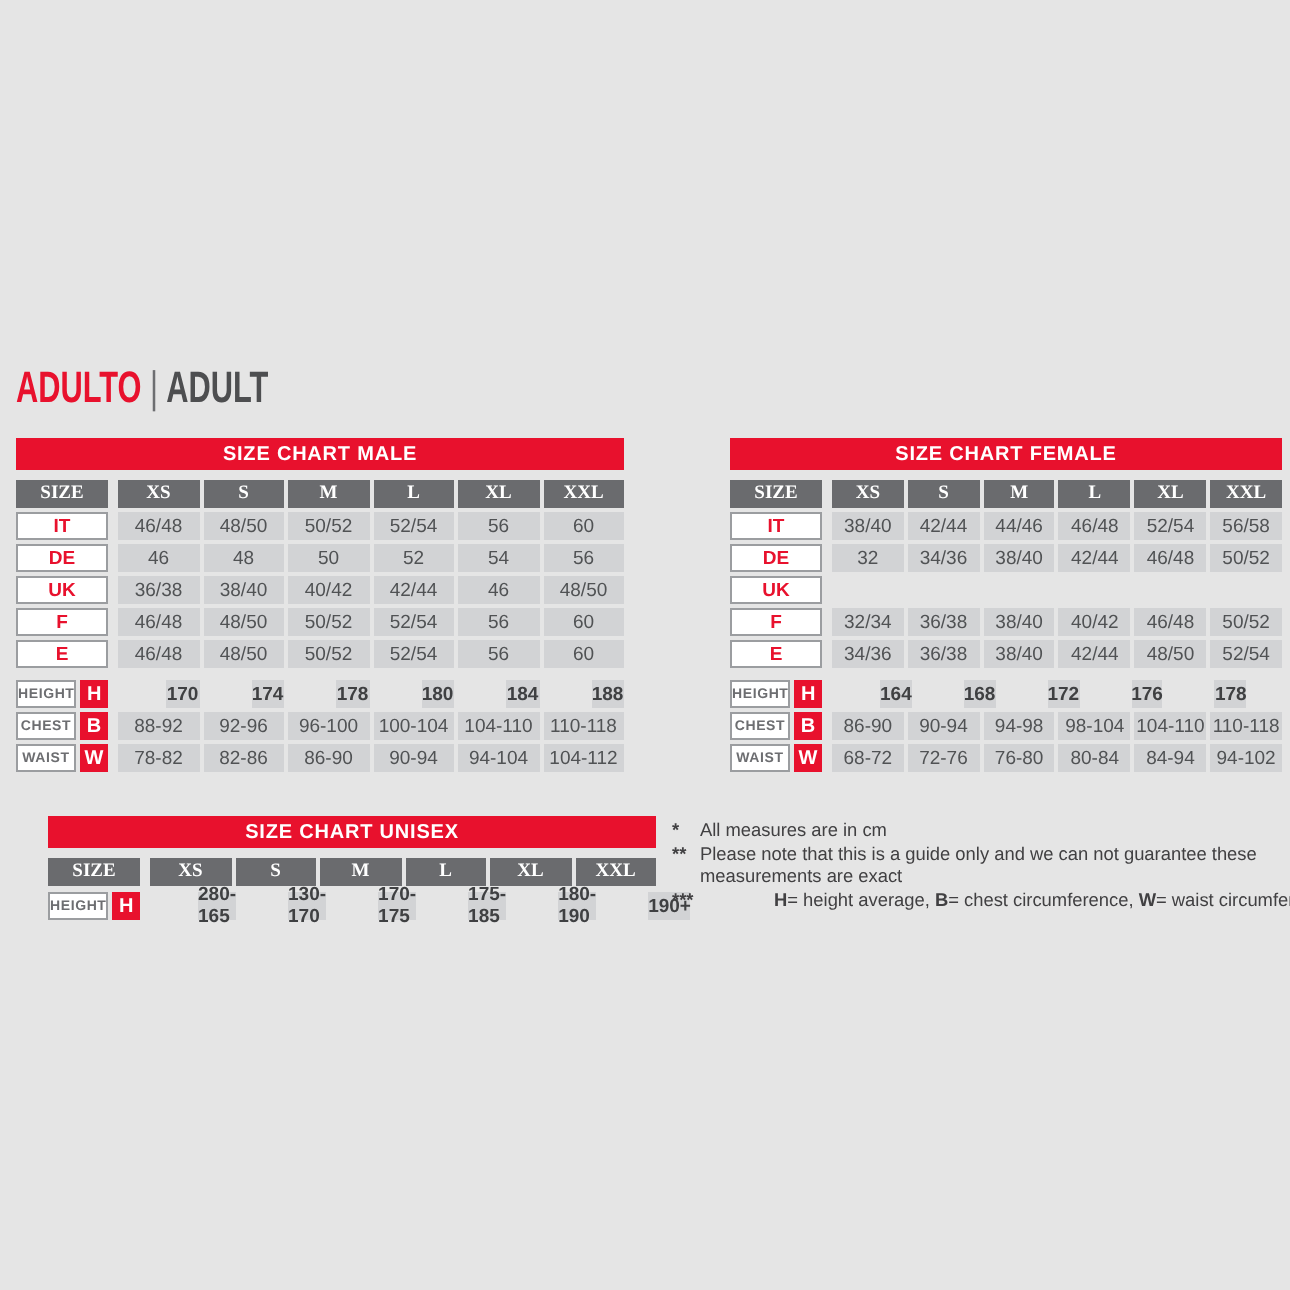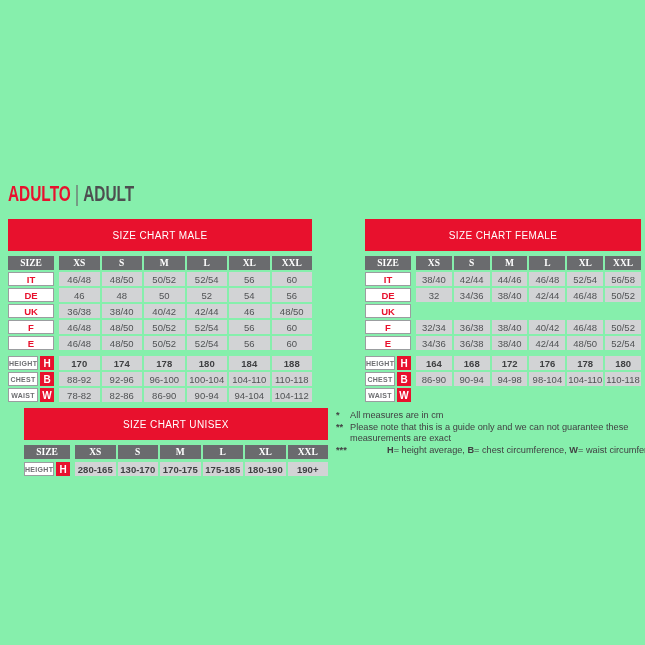--- a/index.html
+++ b/index.html
@@ -1,21 +1,21 @@
 <!DOCTYPE html>
 <html><head>
 <meta charset="utf-8">
 <style>
   * { box-sizing: border-box; margin: 0; padding: 0; }
   html, body { background: #ffffff; }
   body { font-family: "Liberation Sans", sans-serif; }
   .page {
     position: relative;
     width: 645px; height: 645px;
-    background: #86efac;
+    background: #e5e5e5;
     overflow: hidden;
   }
 
   
   .page-title { position: absolute; left: 8px; top: 181px; }
   .title-inner {
     display: inline-block;
     transform: scaleX(0.70);
     transform-origin: left center;
     font-size: 22px;
@@ -23,25 +23,25 @@
     letter-spacing: 0px;
     white-space: nowrap;
   }
   .t-primary { color: #e8112d; }
   .t-div { color: #6d6e71; font-weight: 400; padding: 0 6px; }
   .t-secondary { color: #4d4e50; }
 
   
   .size-table { position: absolute; width: 304px; }
   .table-title {
-    height: 32px;
+    height: 16px;
     background: #e8112d;
     color: #ffffff;
     font-size: 10px;
-    font-weight: normal;
+    font-weight: bold;
     letter-spacing: 0.4px;
     display: flex; align-items: center; justify-content: center;
   }
   .t-row { display: flex; margin-top: 2px; height: 14px; }
   .header-row { margin-top: 5px; }
   .gap-before { margin-top: 6px; }
   .unisex-gap { margin-top: 3px; }
 
   .label-slot { width: 46px; margin-right: 5px; display: flex; }
   .cells { flex: 1; display: flex; gap: 2px; }
@@ -52,21 +52,21 @@
     display: flex; align-items: center; justify-content: center;
     flex: 1;
     font-family: Liberation Serif, serif;
   }
   .dcell {
     background: #d2d3d5; color: #505254;
     font-size: 9.5px;
     display: flex; align-items: center; justify-content: center;
     flex: 1;
   }
-  .dcell.bold { font-weight: bold; color: #3f4042; }
+  .dcell.bold { font-weight: bold; color: #3f4042; margin-left: 24px; }
 
   .country-box {
     flex: 1;
     background: #ffffff;
     border: 1px solid #9b9da0;
     color: #e8112d;
     font-size: 9.5px; font-weight: bold;
     display: flex; align-items: center; justify-content: center;
   }
   .measure-box {
@@ -330,20 +330,28 @@
           <div class="dcell">98-104</div>
           <div class="dcell">104-110</div>
           <div class="dcell">110-118</div>
         </div>
       </div>
       <div class="t-row measure-row">
         <div class="label-slot">
           <div class="measure-box">WAIST</div>
           <div class="letter-box">W</div>
         </div>
+        <div class="cells">
+          <div class="dcell">68-72</div>
+          <div class="dcell">72-76</div>
+          <div class="dcell">76-80</div>
+          <div class="dcell">80-84</div>
+          <div class="dcell">84-94</div>
+          <div class="dcell">94-102</div>
+        </div>
       </div>
     </div>
   <div class="size-table" id="table-unisex" style="left:24px;   top:408px;">
       <div class="table-title">SIZE CHART UNISEX</div>
       <div class="t-row header-row">
         <div class="label-slot">
           <div class="hcell">SIZE</div>
         </div>
         <div class="cells">
           <div class="hcell">XS</div>

